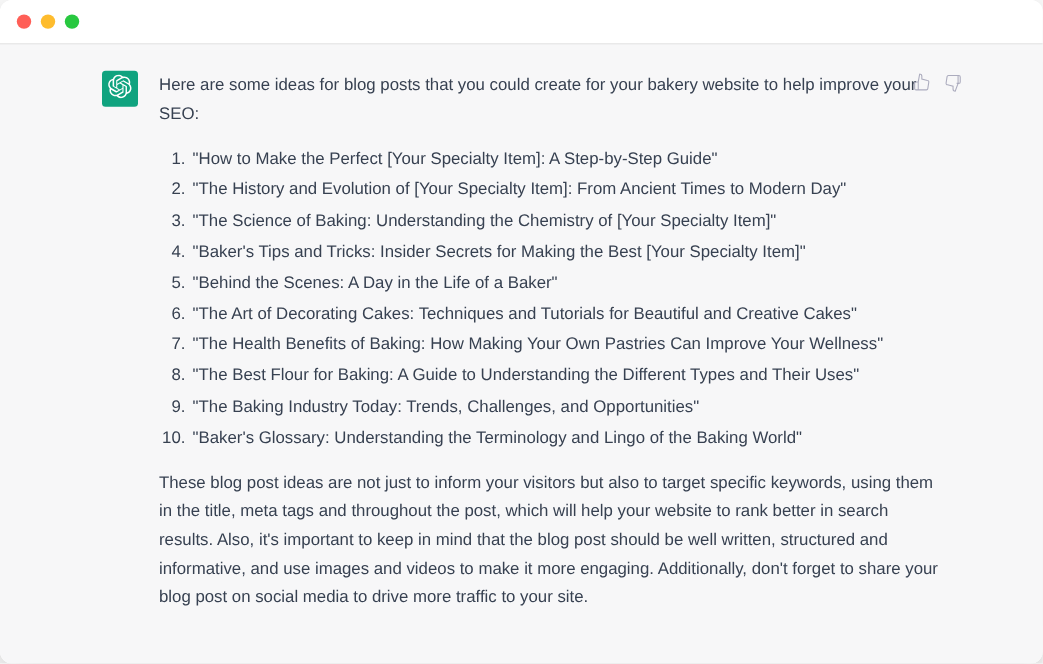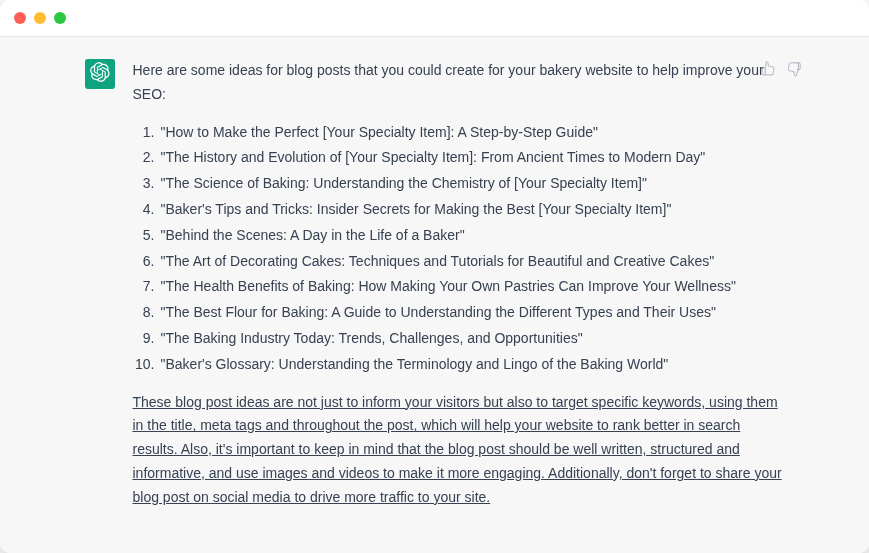--- a/index.html
+++ b/index.html
@@ -94,21 +94,20 @@
     .numbered-list li::before {
       content: counter(item) ".";
       position: absolute;
       left: 0;
       width: 22px;
       text-align: right;
       color: #374151;
     }
     .outro-text {
       line-height: 1.7;
-      text-decoration: underline;
     }
     .feedback-buttons {
       position: absolute;
       right: 0;
       top: 2px;
       display: flex;
       gap: 6px;
     }
     .feedback-btn {
       width: 20px;

